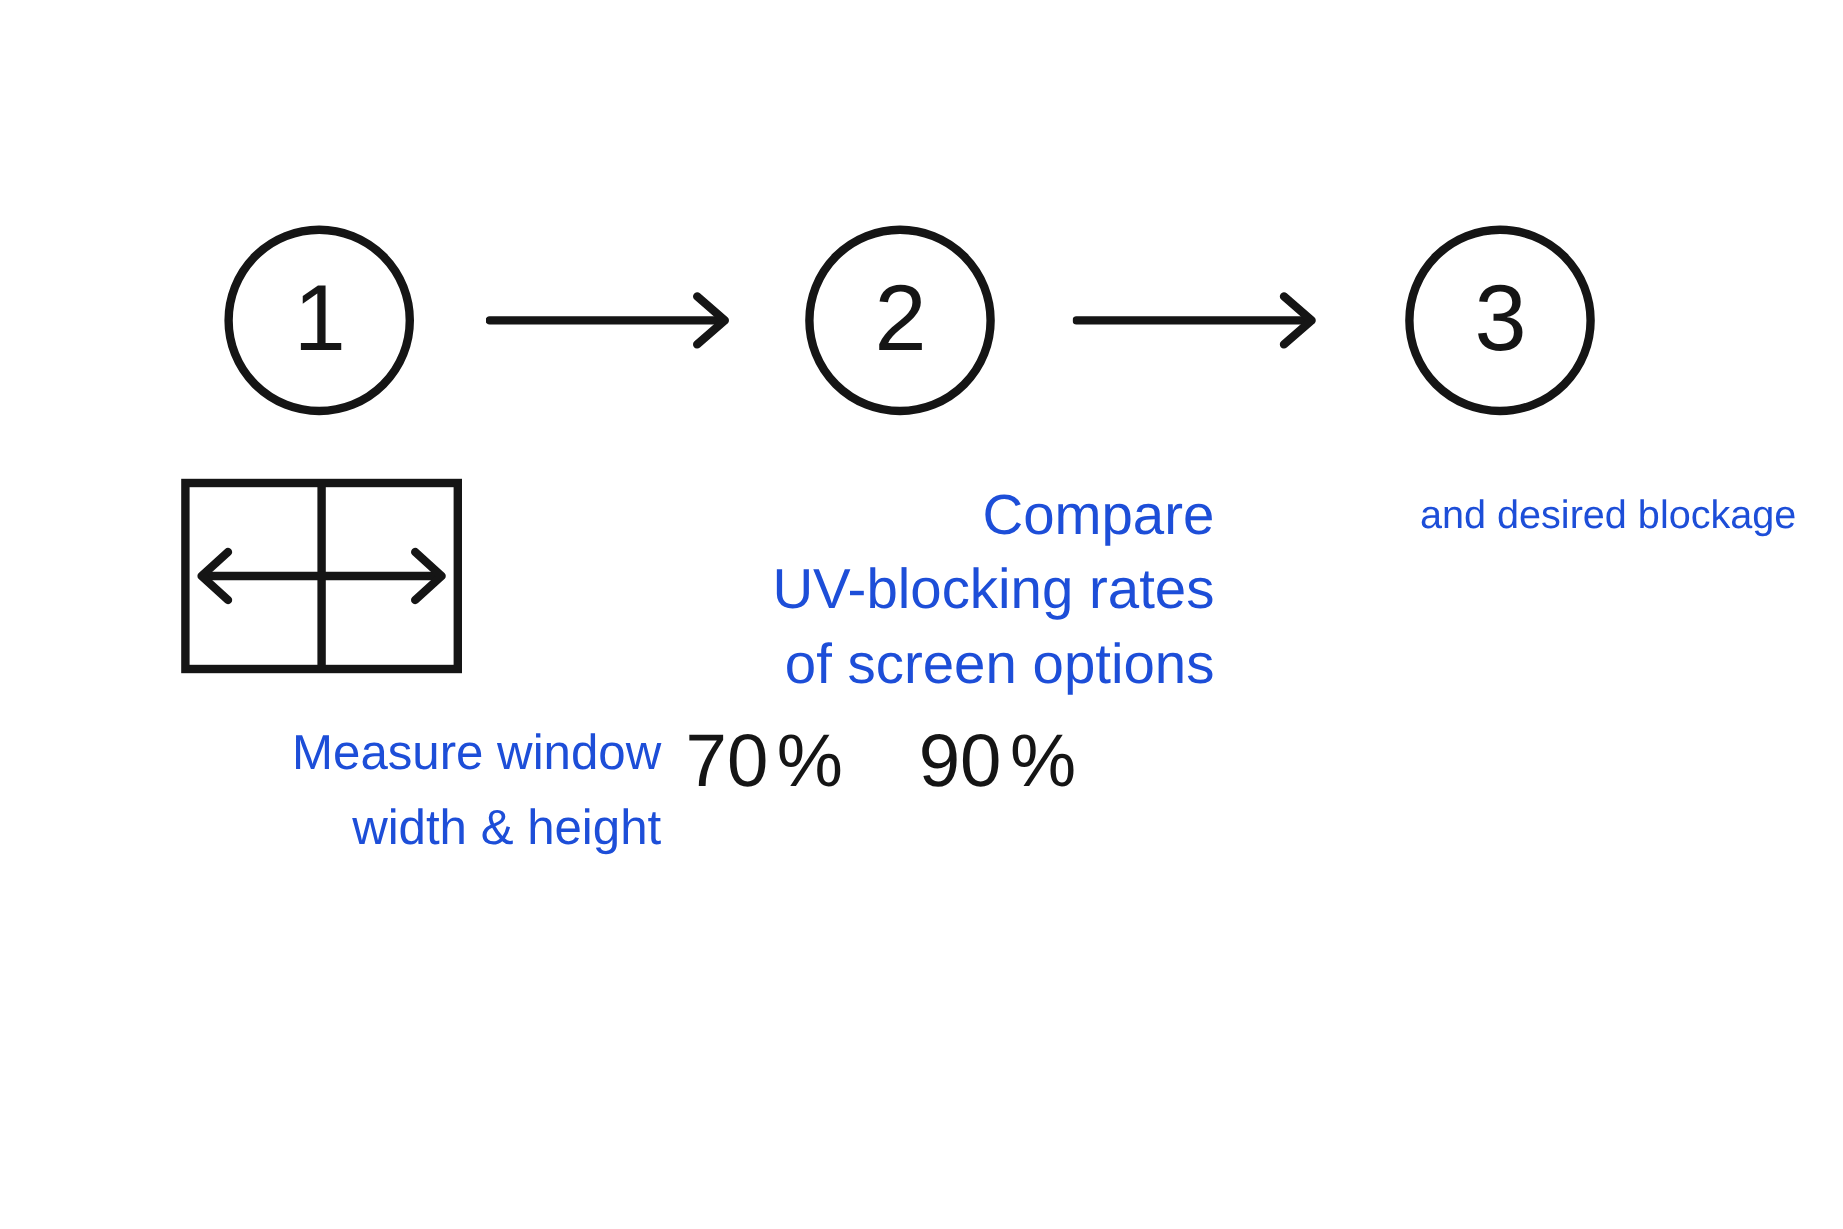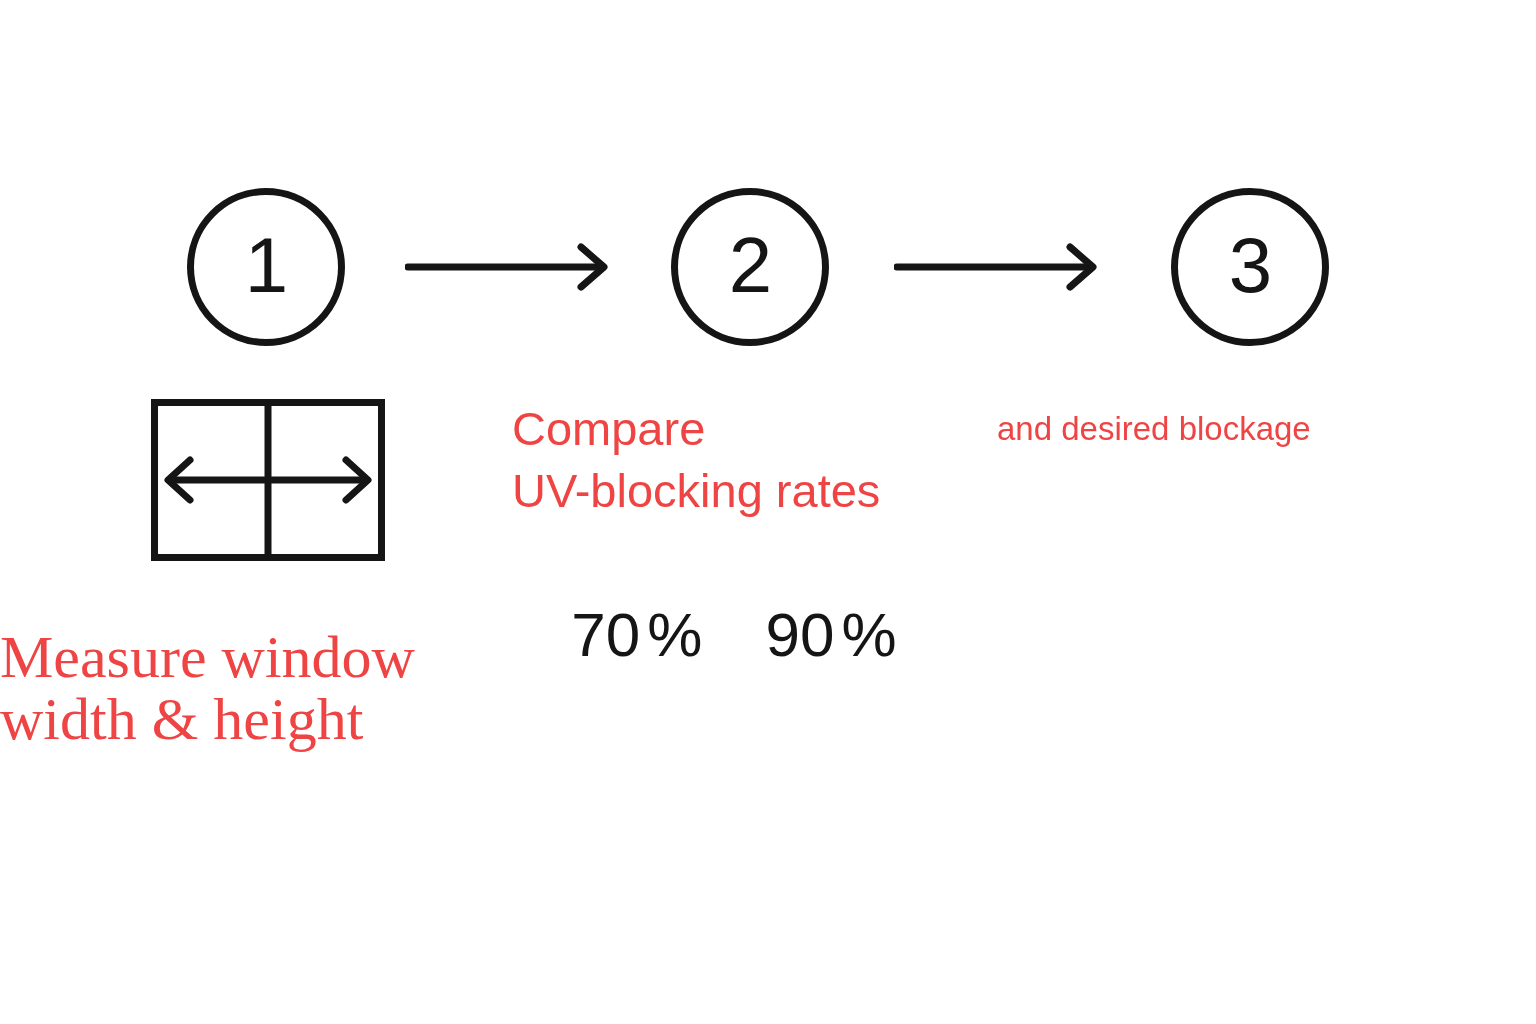--- a/index.html
+++ b/index.html
@@ -58,35 +58,34 @@
     position: absolute;
     left: 148px;
     top: 396px;
     width: 240px;
     height: 168px;
   }
 
   
   .caption {
     position: absolute;
-    text-align: left;
-    color: #ef4444;
+    text-align: right;
+    color: #1d4ed8;
     font-family: "Liberation Sans", sans-serif;
     font-weight: 400;
     line-height: 62px;
     white-space: nowrap;
   }
   .caption .line { display: block; }
 
   #caption-1 {
     left: 0px;
-    top: 626px;
+    top: 596px;
     width: 551px;
-    font-size: 60px;
-    font-family: Liberation Serif, serif;
+    font-size: 41px;
   }
 
   #caption-2 {
     left: 512px;
     top: 398px;
     width: 500px;
     font-size: 47px;
   }
 
   #rates-row {
@@ -152,20 +151,21 @@
   <div class="connector-arrow" id="arrow-2">
     <svg viewBox="0 0 210 56" width="210" height="56" xmlns="http://www.w3.org/2000/svg">
       <line x1="3" y1="28" x2="196" y2="28" stroke="#151515" stroke-width="7" stroke-linecap="round"></line>
       <polyline points="176,8 199,28 176,48" fill="none" stroke="#151515" stroke-width="7" stroke-linecap="round" stroke-linejoin="round"></polyline>
     </svg>
   </div>
 
   <div class="caption" id="caption-2">
     <span class="line">Compare</span>
     <span class="line">UV-blocking rates</span>
+    <span class="line">of screen options</span>
   </div>
 
   <div id="rates-row">
     <span class="rate"><span>70</span><span class="pct">%</span></span>
     <span class="rate"><span>90</span><span class="pct">%</span></span>
   </div>
 
   <div class="step-circle" id="circle-3">
     <span class="num">3</span>
   </div>

